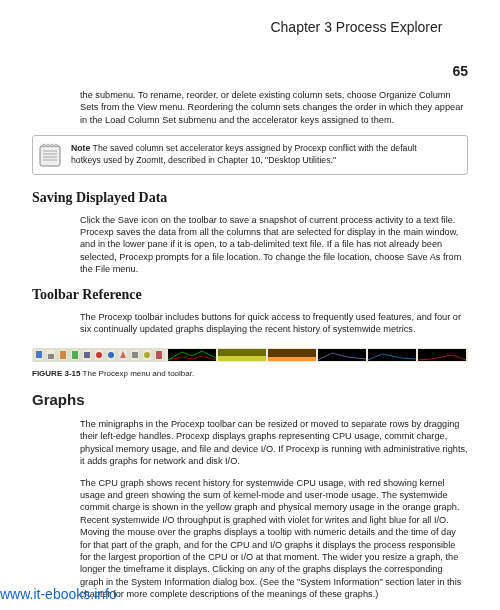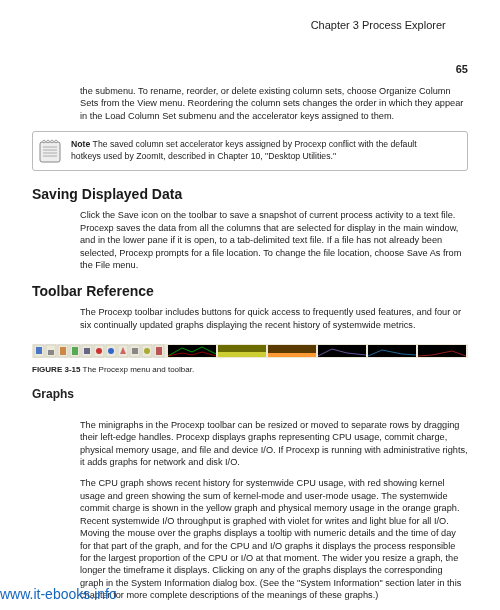--- a/index.html
+++ b/index.html
@@ -7,51 +7,51 @@
       width: 500px;
       height: 610px;
       background: #fff;
       font-family: "Segoe UI", Arial, sans-serif;
       font-size: 9.2px;
       color: #222;
       line-height: 1.35;
       padding: 18px 32px 10px 32px;
       position: relative;
     }
-    .header { display: flex; justify-content: flex-end; gap: 10px; margin-bottom: 8px; font-size: 11px; }
+    .header { display: flex; justify-content: flex-end; gap: 10px; margin-bottom: 8px; font-size: 14px; }
     .page-num { font-weight: bold; margin-top: 44px; }
     .para { margin-bottom: 9px; margin-left: 48px; }
     .note-box {
       border: 1px solid #bbb;
       border-radius: 3px;
       padding: 7px 20px 7px 38px;
       position: relative;
       margin-bottom: 14px;
       font-size: 8.7px;
       line-height: 1.35;
     }
     .note-icon {
       position: absolute;
       left: 5px; top: 6px;
       width: 24px; height: 26px;
     }
     h2.section {
-      font-family: Liberation Sans, sans-serif;
+      font-family: Liberation Serif, serif;
       font-weight: 600;
       font-size: 14px;
       color: #1a1a1a;
       margin-bottom: 6px;
       margin-top: 10px;
     }
     h3.subhead {
       font-weight: 600;
-      font-size: 12px;
+      font-size: 15px;
       color: #222;
       margin-top: 10px;
-      margin-bottom: 17px;
+      margin-bottom: 8px;
     }
     .toolbar-img {
       width: 100%;
       height: 14px;
       margin: 4px 0 3px 0;
     }
     .figure-caption { font-size: 8px; margin-bottom: 6px; }
     .figure-caption b { font-weight: bold; }
     .footer-link {
       position: absolute;

